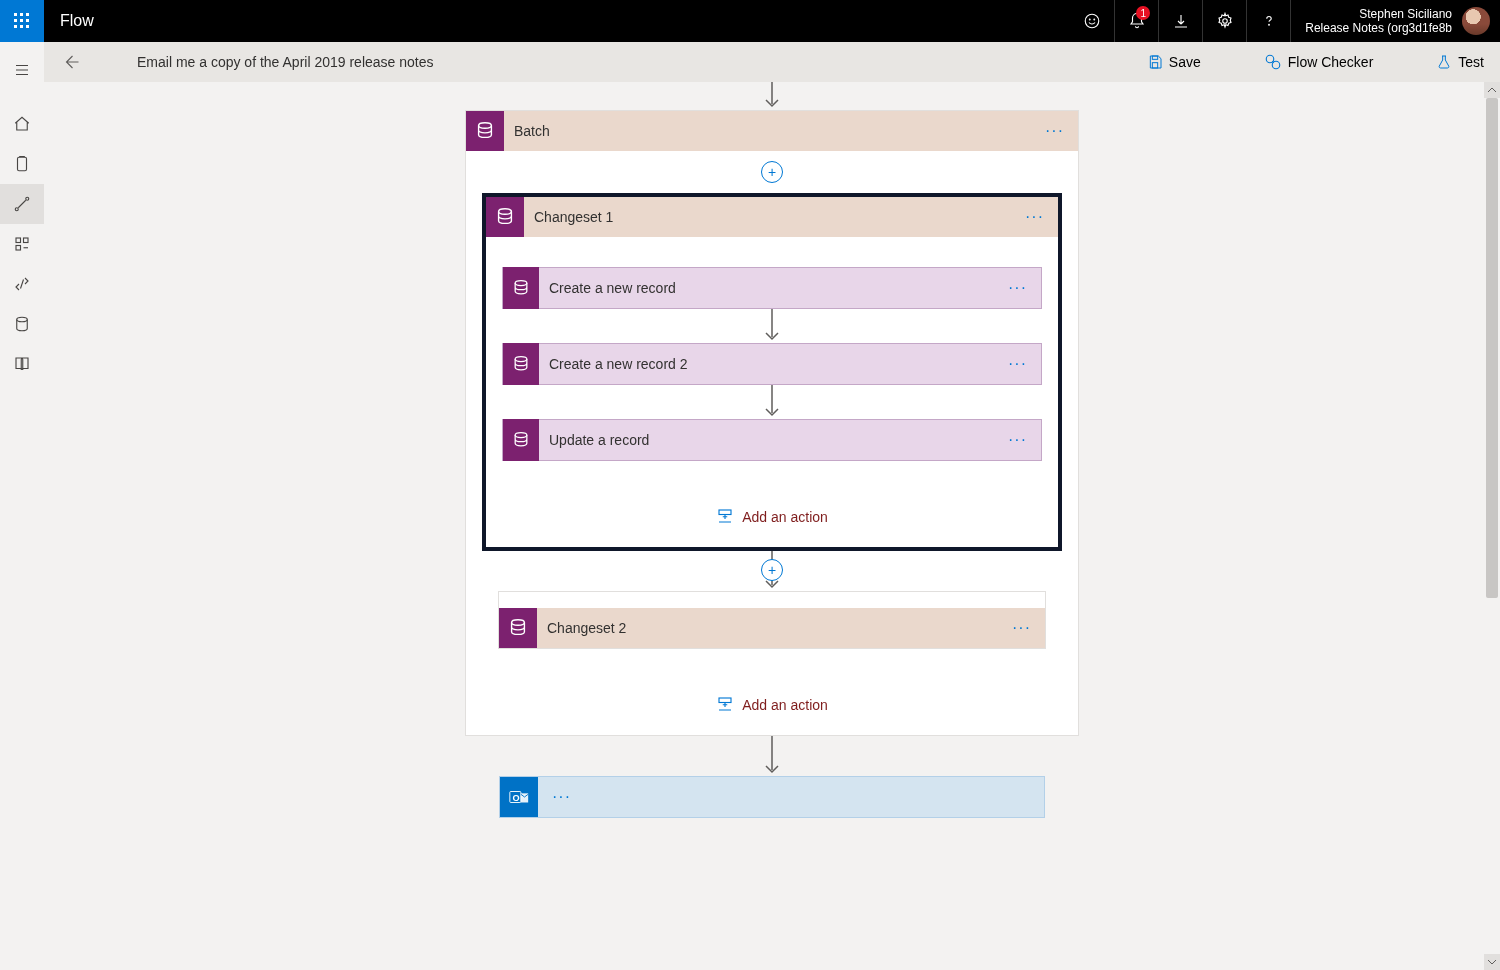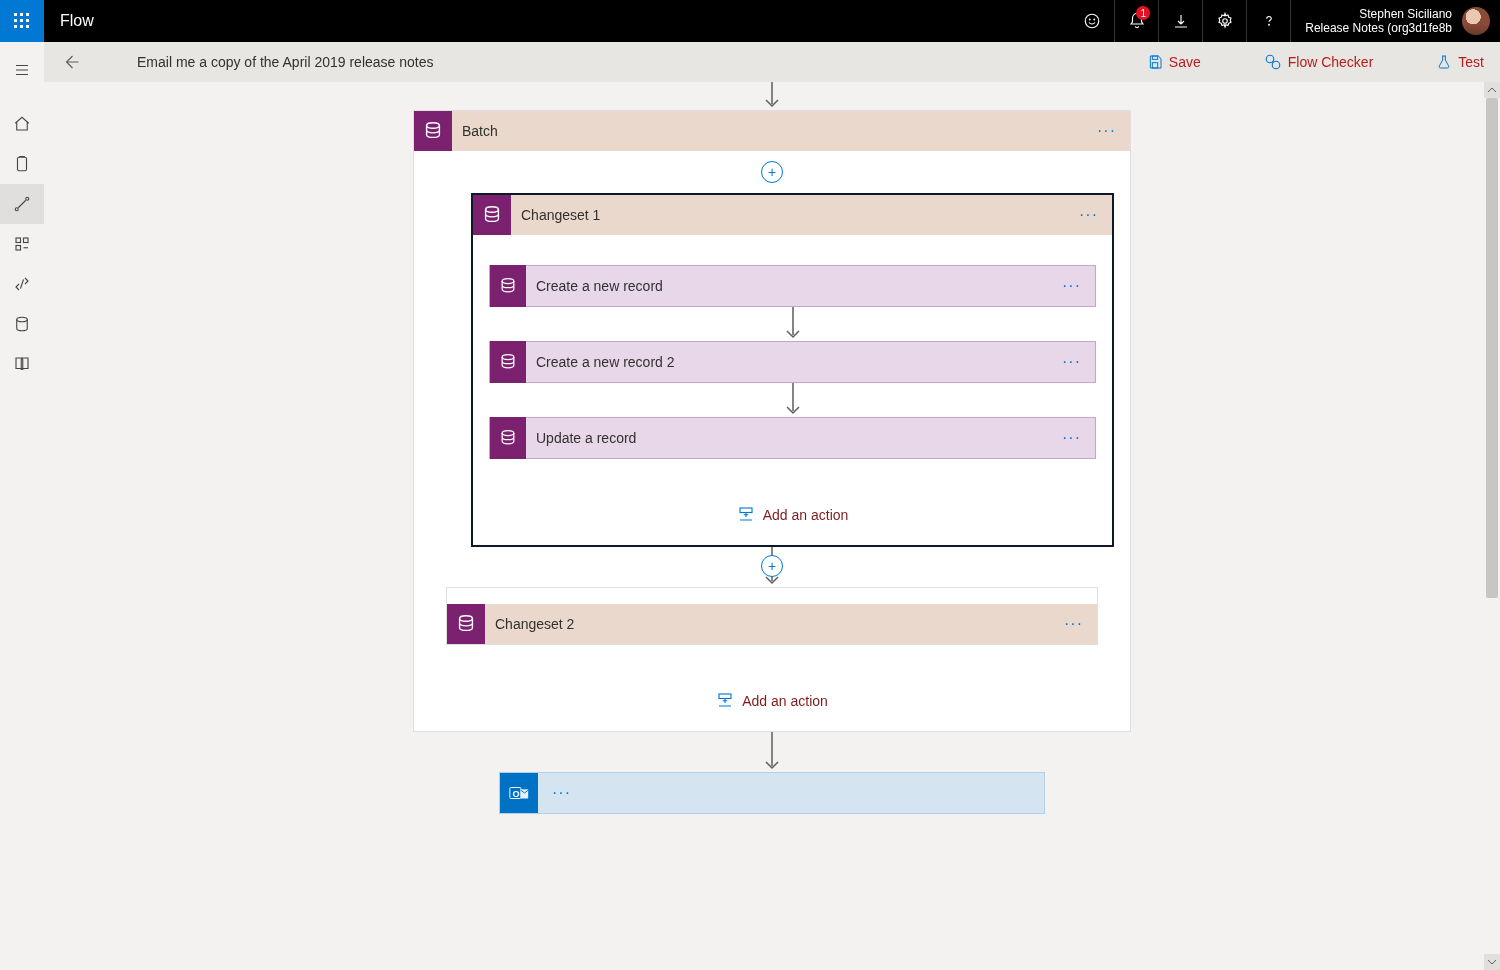--- a/index.html
+++ b/index.html
@@ -18,21 +18,21 @@
 .notif-badge { position:absolute; top:6px; right:8px; background:#e81123; color:#fff; border-radius:8px; font-size:10px; min-width:14px; height:14px; display:flex; align-items:center; justify-content:center; padding:0 3px; }
 .user-block { padding: 4px 10px 4px 14px; display:flex; align-items:center; height:42px; cursor:pointer; border-left:1px solid #333; }
 .user-text { text-align:right; font-size:12px; line-height:14px; }
 .avatar { width:28px; height:28px; border-radius:50%; background:#a05c5c; margin-left:10px; background-image: radial-gradient(circle at 40% 35%, #e8c8b0 0 30%, transparent 31%), linear-gradient(to bottom, #8a4a3a 60%, #6a3a2a 100%); }
 
 
 .sub-header { height:40px; background:#e8e6e3; display:flex; align-items:center; padding:0 16px; margin-left:44px;gap:43px; }
 .back-btn { cursor:pointer; padding:4px 10px 4px 2px; display:flex; align-items:center; }
 .flow-title { font-size:14px; color:#323130; margin-left:4px; }
 .sub-spacer { flex:1; }
-.toolbar-btn { display:flex; align-items:center; color:#b91c1c; font-size:14px; margin-left:20px; cursor:pointer; }
+.toolbar-btn { display:flex; align-items:center; color:#000000; font-size:14px; margin-left:20px; cursor:pointer; }
 .toolbar-btn svg { stroke:#0078d4; margin-right:6px; }
 
 
 .left-rail { width:44px; position:absolute; top:42px; bottom:0; left:0; background:#f3f2f1; display:flex; flex-direction:column; align-items:center; padding-top:8px; }
 .rail-item { width:44px; height:40px; display:flex; align-items:center; justify-content:center; cursor:pointer; }
 .rail-item.selected { background:#e1dfdd; }
 .rail-item svg { stroke:#484644; fill:none; width:18px; height:18px; }
 
 
 .canvas { position:absolute; left:44px; right:0; top:82px; bottom:0; overflow:auto; }
@@ -42,27 +42,27 @@
 .arrow-svg { display:block; }
 
 
 .card-header { height:40px; display:flex; align-items:center; cursor:pointer; }
 .card-icon { width:38px; height:40px; display:flex; align-items:center; justify-content:center; }
 .card-icon svg { fill:#fff; }
 .card-title { flex:1; padding-left:10px; font-size:14px; color:#323130; }
 .card-menu { padding:0 14px; color:#0078d4; font-size:16px; letter-spacing:1px; cursor:pointer; }
 
 
-.batch-card { width:718px; border:1px solid #e1dfdd; background:#fff; }
+.batch-card { width:614px; border:1px solid #e1dfdd; background:#fff; }
 .batch-header { background:#ead8cc; }
 .batch-header .card-icon { background:#7c216f; }
 .batch-body { padding:16px; background:#fff; }
 
 
-.changeset1 { border:2px solid #0f172a; background:#fff;margin-left:41px; }
+.changeset1 { border:4px solid #0f172a; background:#fff; }
 .changeset1 .card-header { background:#ead8cc; }
 .changeset1 .card-icon { background:#7c216f; }
 .changeset1-body { padding:30px 16px 16px 16px; }
 
 
 .action-row { display:flex; height:42px; border:1px solid #c4a7c7; background:#e8d6e9; align-items:center; cursor:pointer; }
 .action-row .card-icon { background:#7c216f; width:36px; height:42px; }
 .action-row .card-title { font-size:14px; }
 .action-row .card-menu { color:#0078d4; }
 

